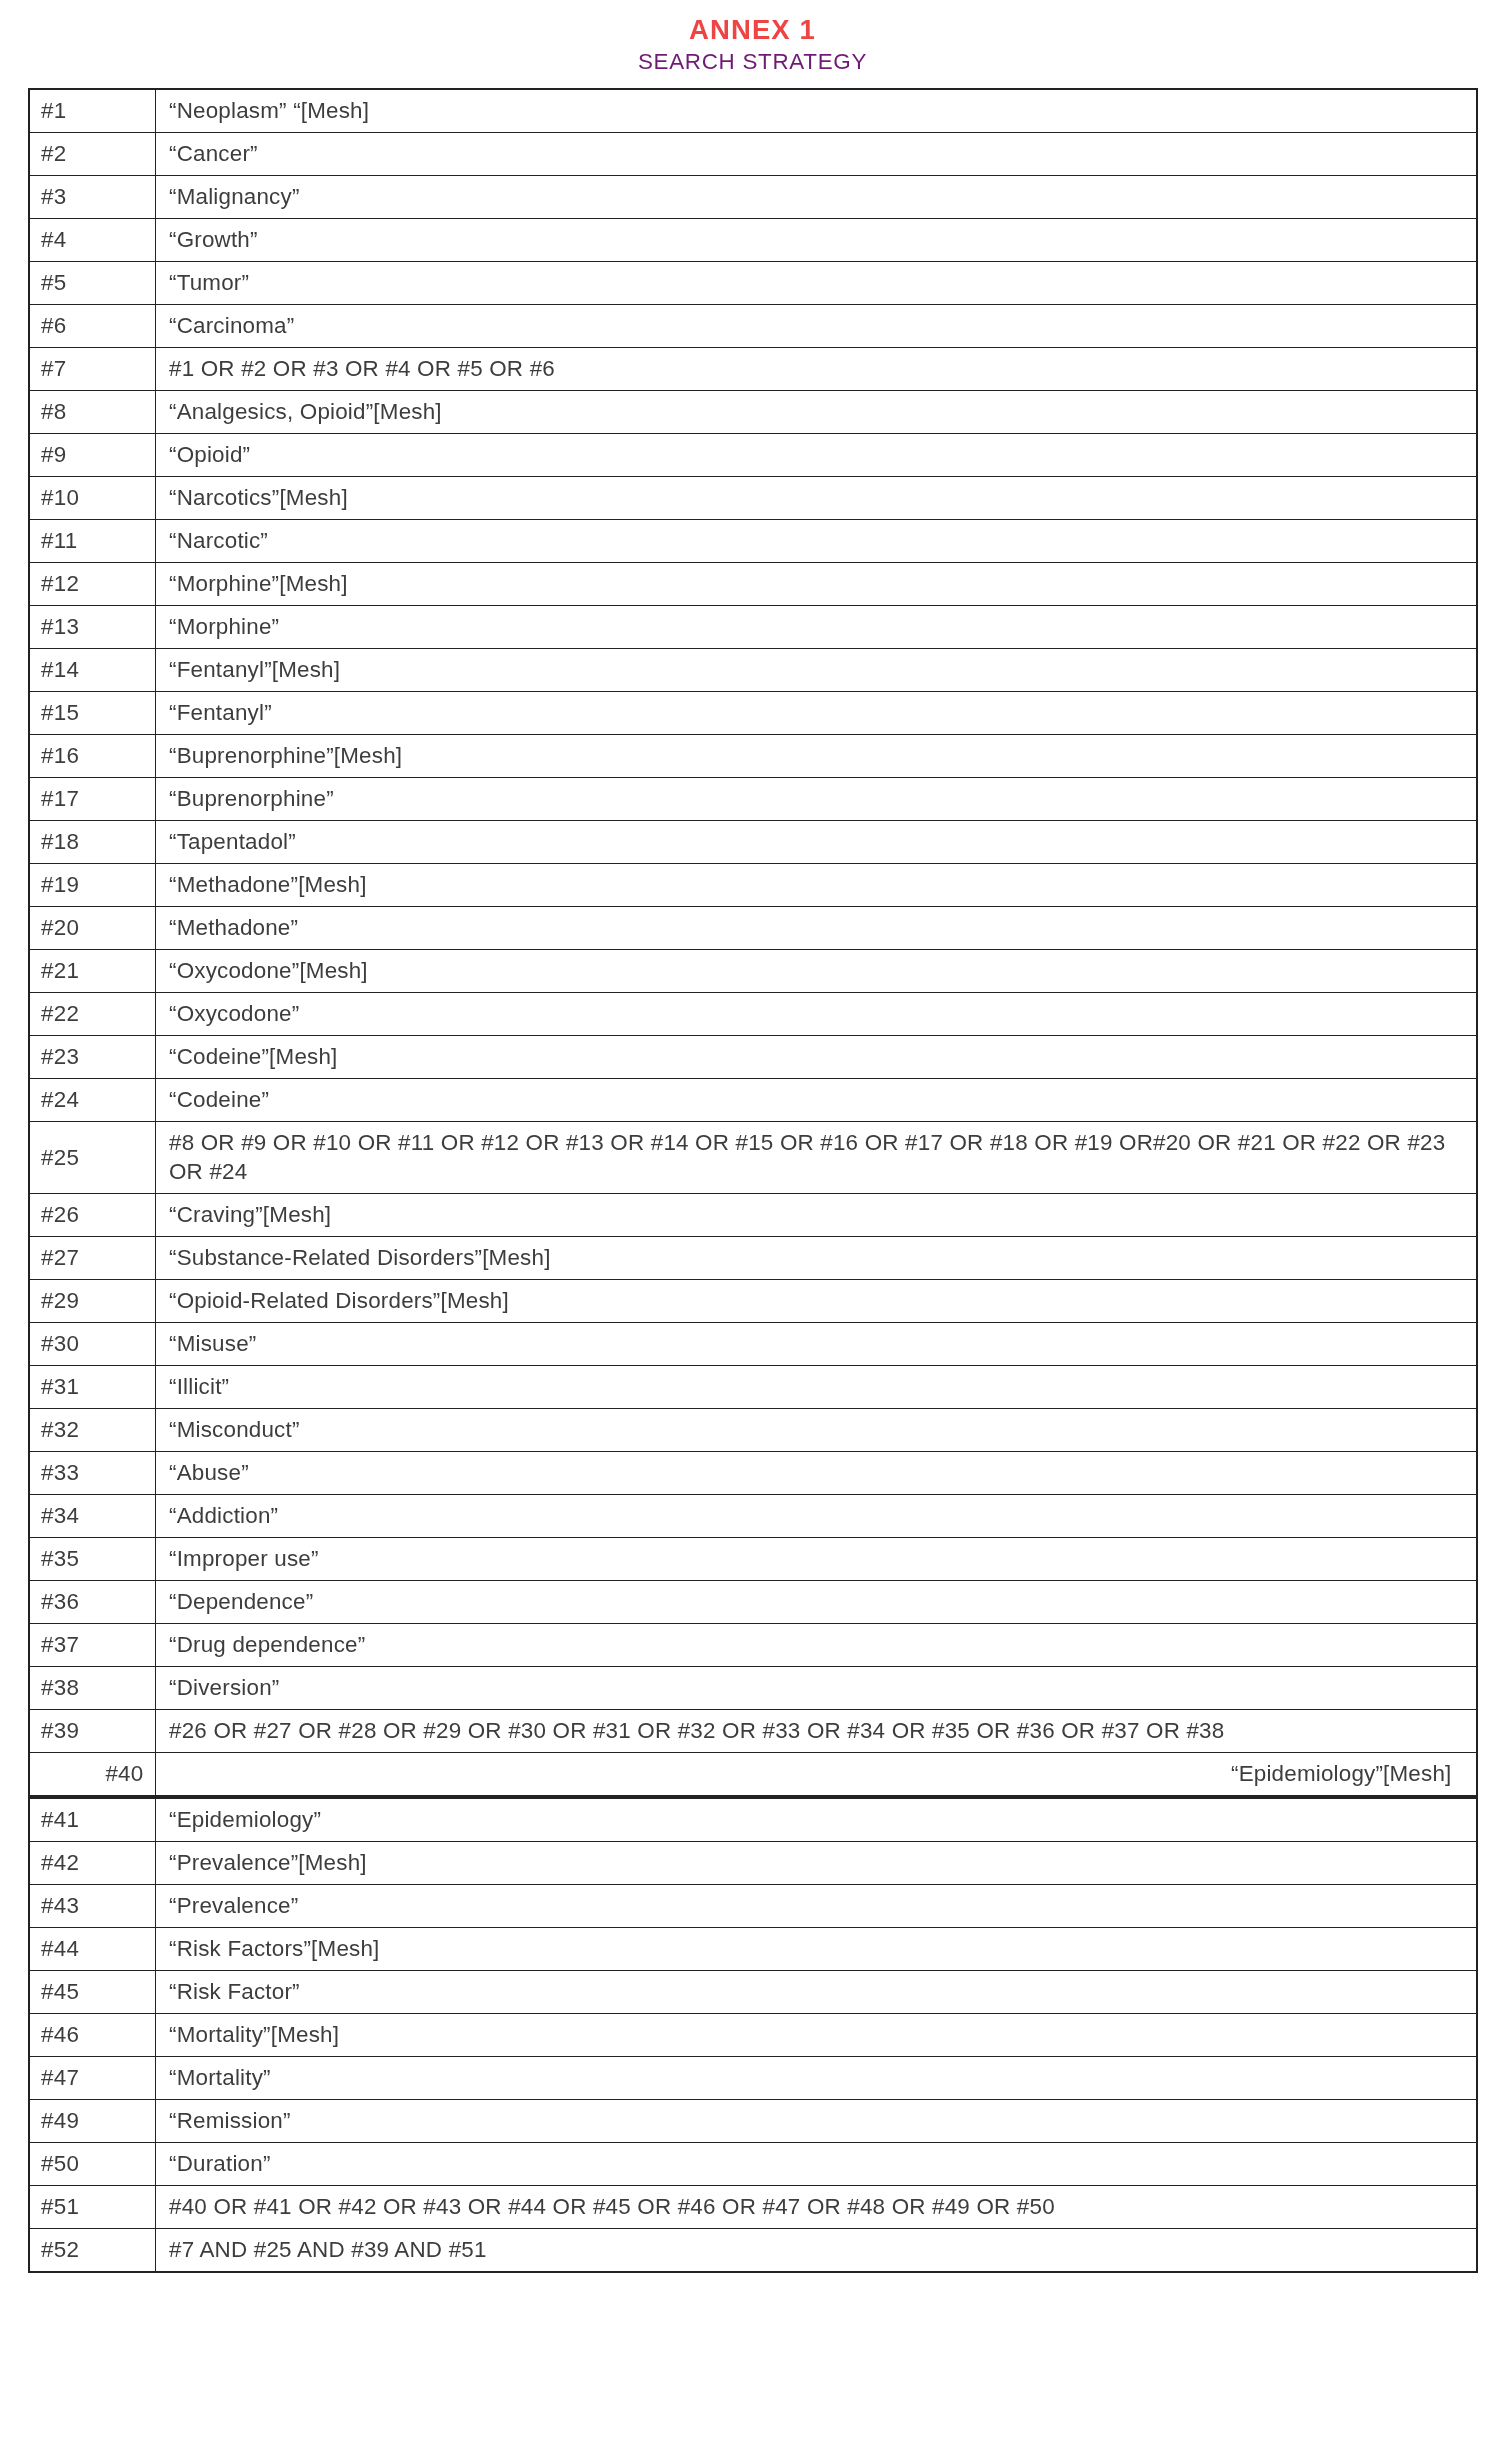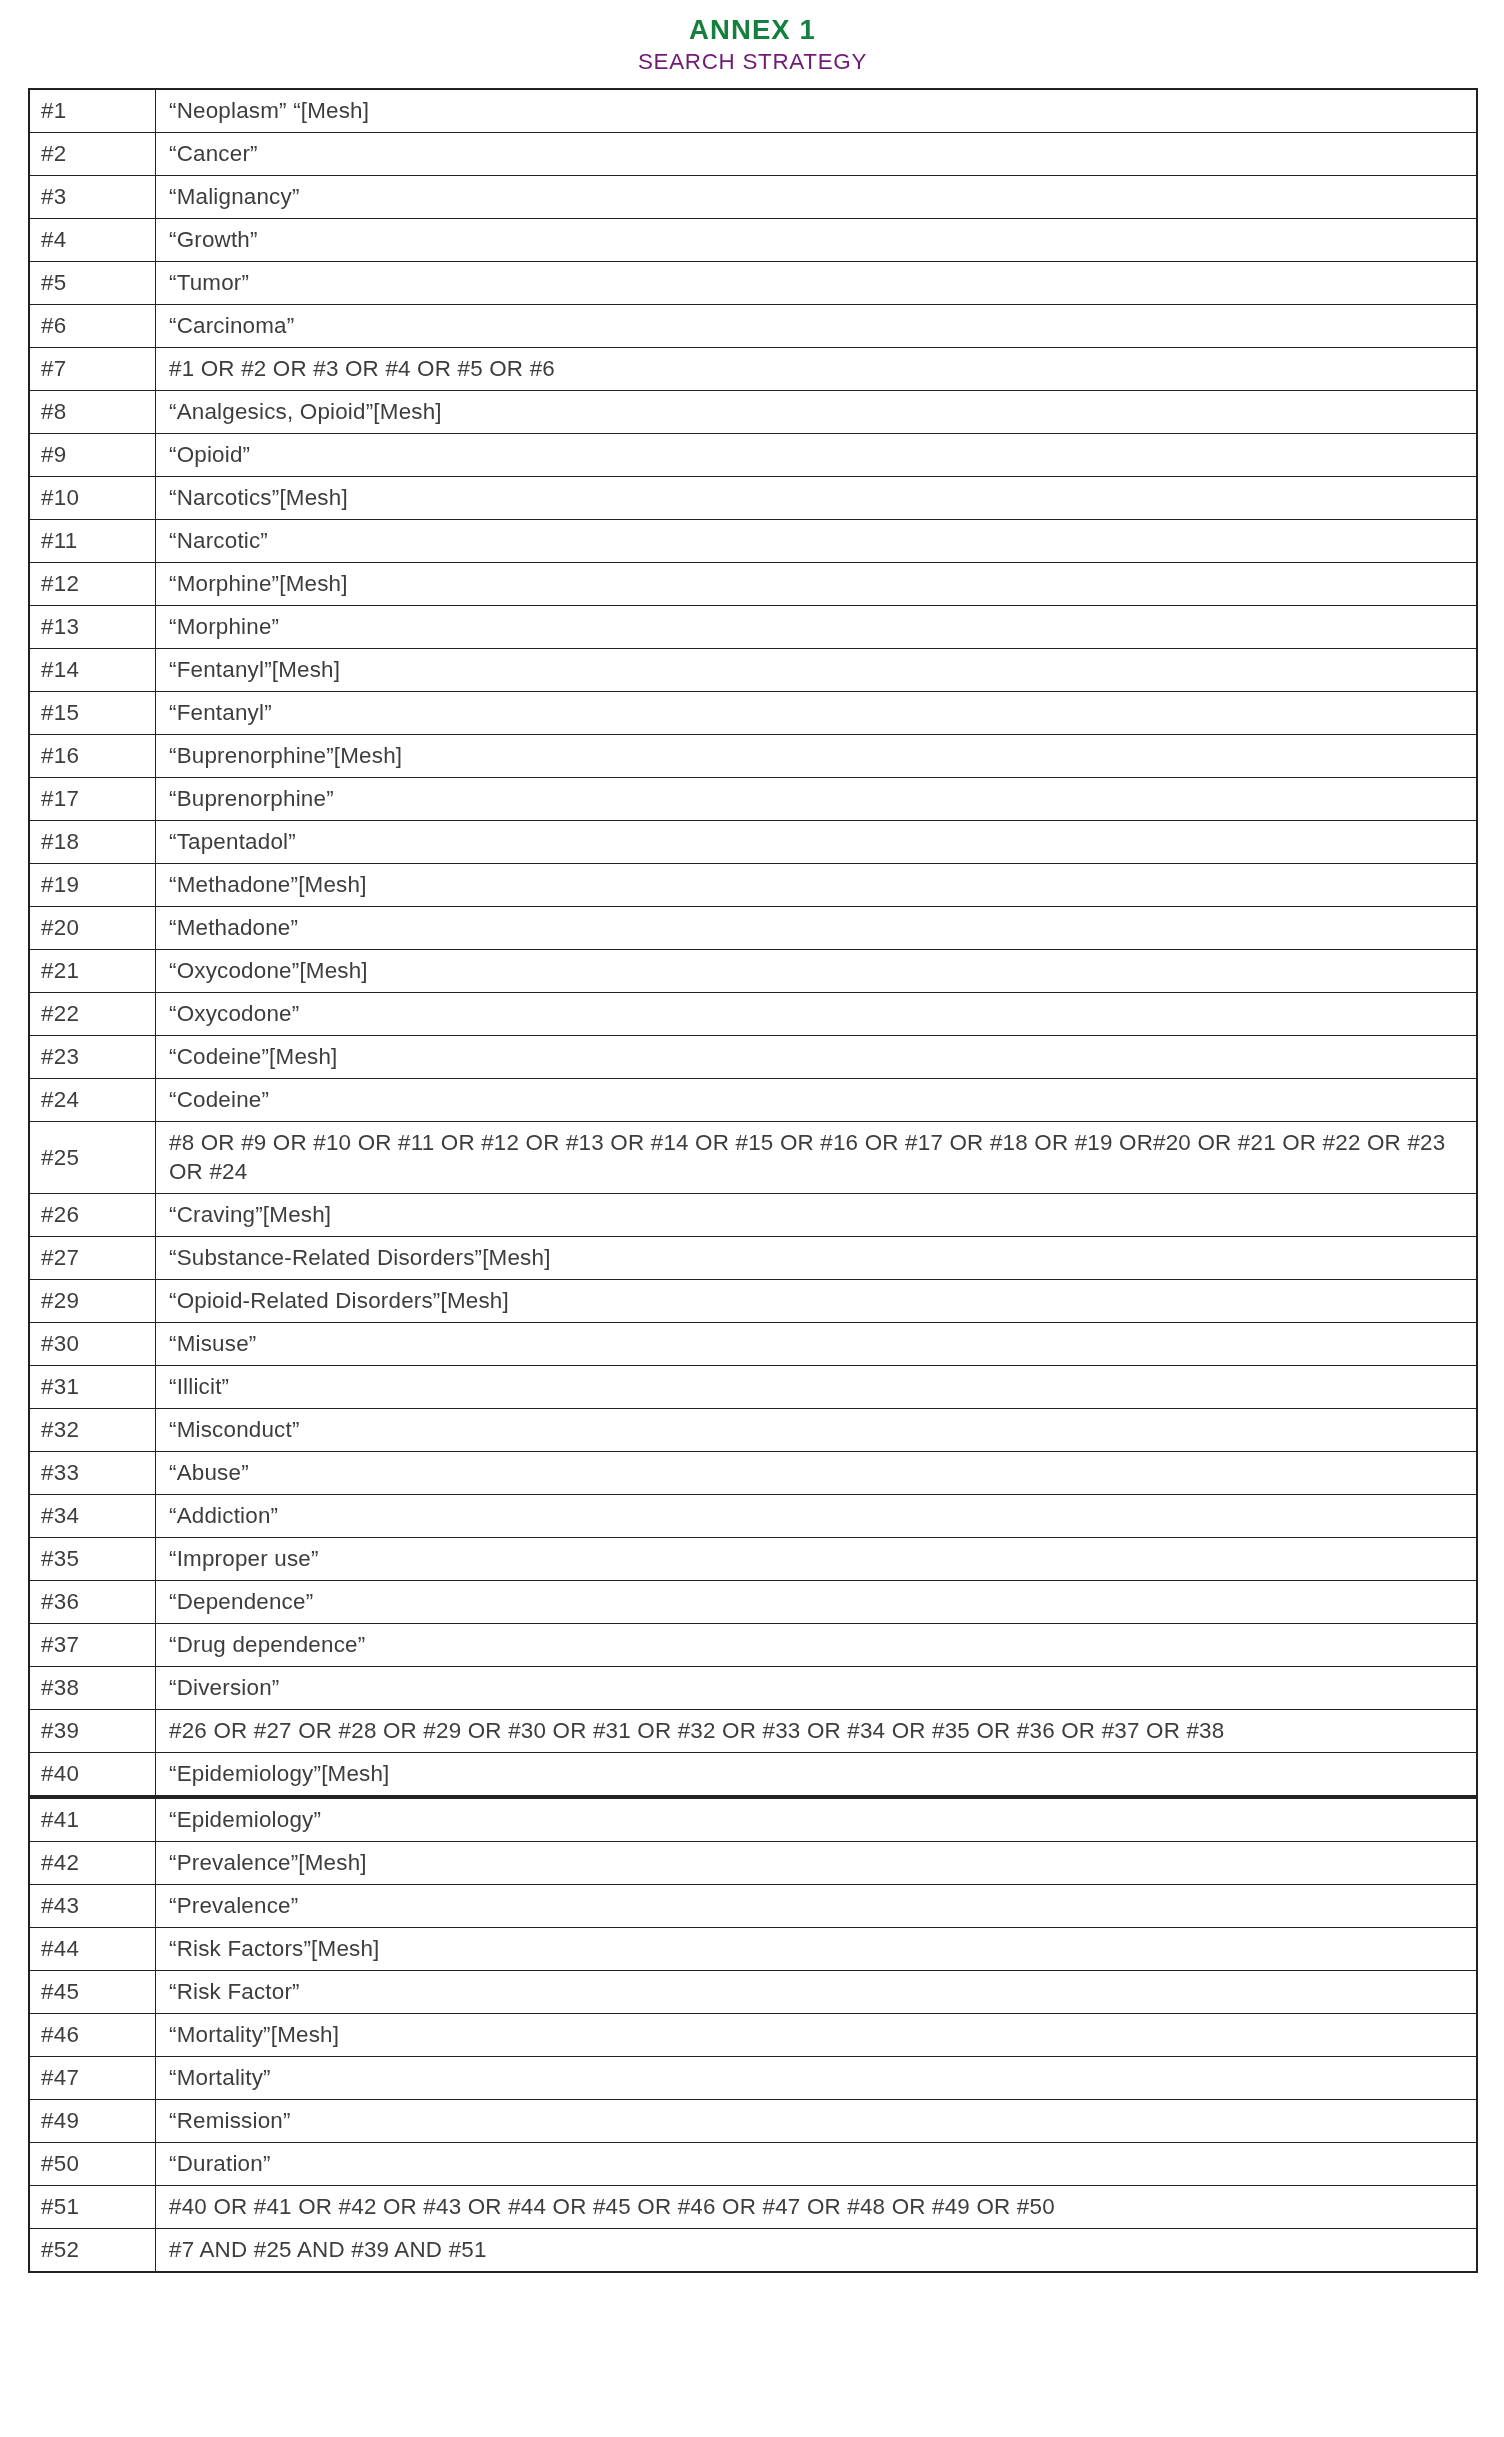--- a/index.html
+++ b/index.html
@@ -21,21 +21,21 @@
     padding-top: 13px;
   }
   .header {
     text-align: center;
     margin-bottom: 11.6px;
   }
   .title {
     font-size: 27.5px;
     font-weight: bold;
     letter-spacing: 1.1px;
-    color: #15803d;
+    color: #ef4444;
     line-height: 33px;
   }
   .subtitle {
     font-size: 22.4px;
     font-weight: normal;
     letter-spacing: 0.7px;
     color: #701a75;
     line-height: 29px;
     margin-top: 1.4px;
   }
@@ -61,20 +61,21 @@
   td.id-cell {
     padding-left: 11.6px;
     white-space: nowrap;
   }
   td.term-cell {
     padding-left: 13px;
     padding-right: 24px;
   }
   tr.page-break td {
     border-bottom-width: 4.3px;
+    text-align: right;
   }
 </style>
 </head>
 <body>
 
 <div class="page">
 
   <div class="header">
     <div class="title">ANNEX 1</div>
     <div class="subtitle">SEARCH STRATEGY</div>

